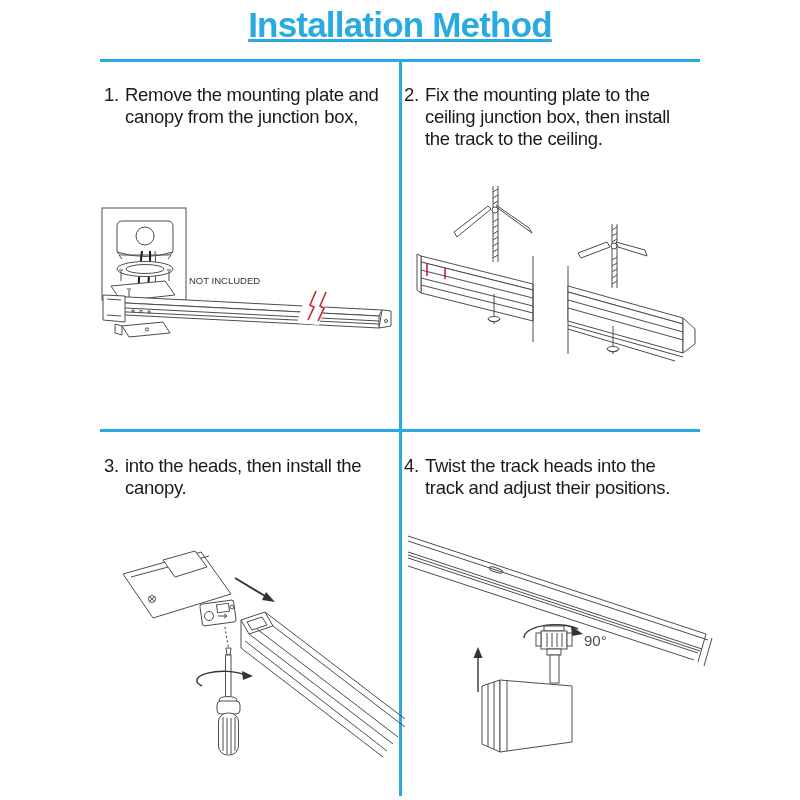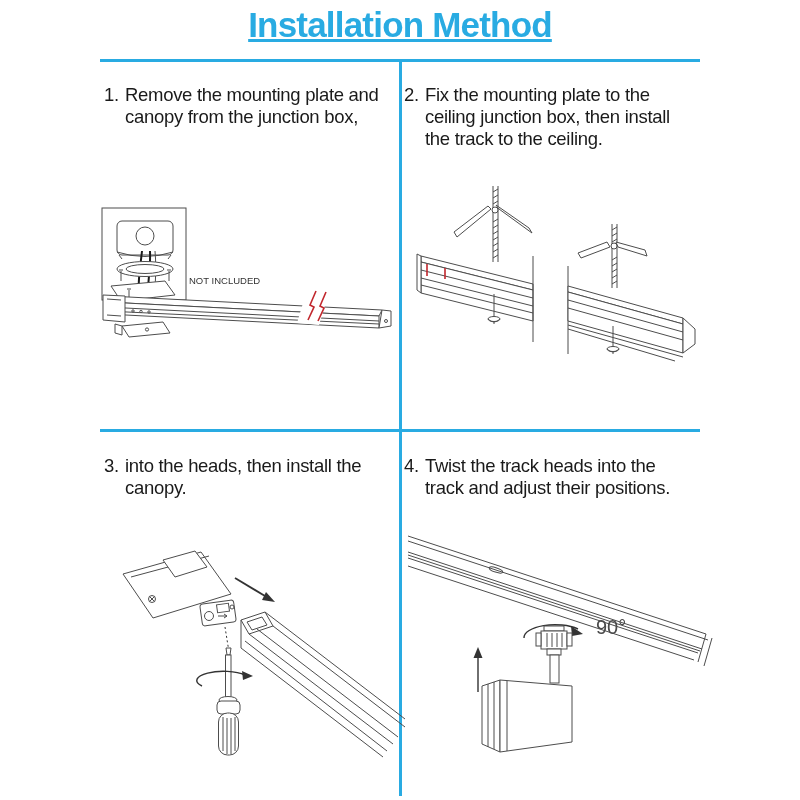--- a/index.html
+++ b/index.html
@@ -28,21 +28,21 @@
   .diagram{position:absolute;}
   .d1{left:95px;top:195px;}
   .d2{left:415px;top:182px;}
   .d3{left:105px;top:530px;}
   .d4{left:408px;top:530px;}
   .anno-not-included{
     position:absolute;left:189px;top:252px;font-size:9.5px;font-weight:400;
     letter-spacing:0;color:#333333;margin-top:23px;
   }
   .anno-angle{
-    position:absolute;left:584px;top:616px;font-size:20px;color:#4a4a4a;margin-left:12px;
+    position:absolute;left:584px;top:632px;font-size:15px;color:#4a4a4a;
   }
   svg{display:block;}
   .ln{stroke:#4d4d4d;stroke-width:1;fill:none;}
   .lnw{stroke:#4d4d4d;stroke-width:1;fill:#ffffff;}
   .thick{stroke:#1a1a1a;stroke-width:2;fill:none;}
   .red{stroke:#C1272D;stroke-width:1.6;fill:none;}
   .dark{stroke:#333333;fill:none;}
 </style>
 </head>
 <body>

